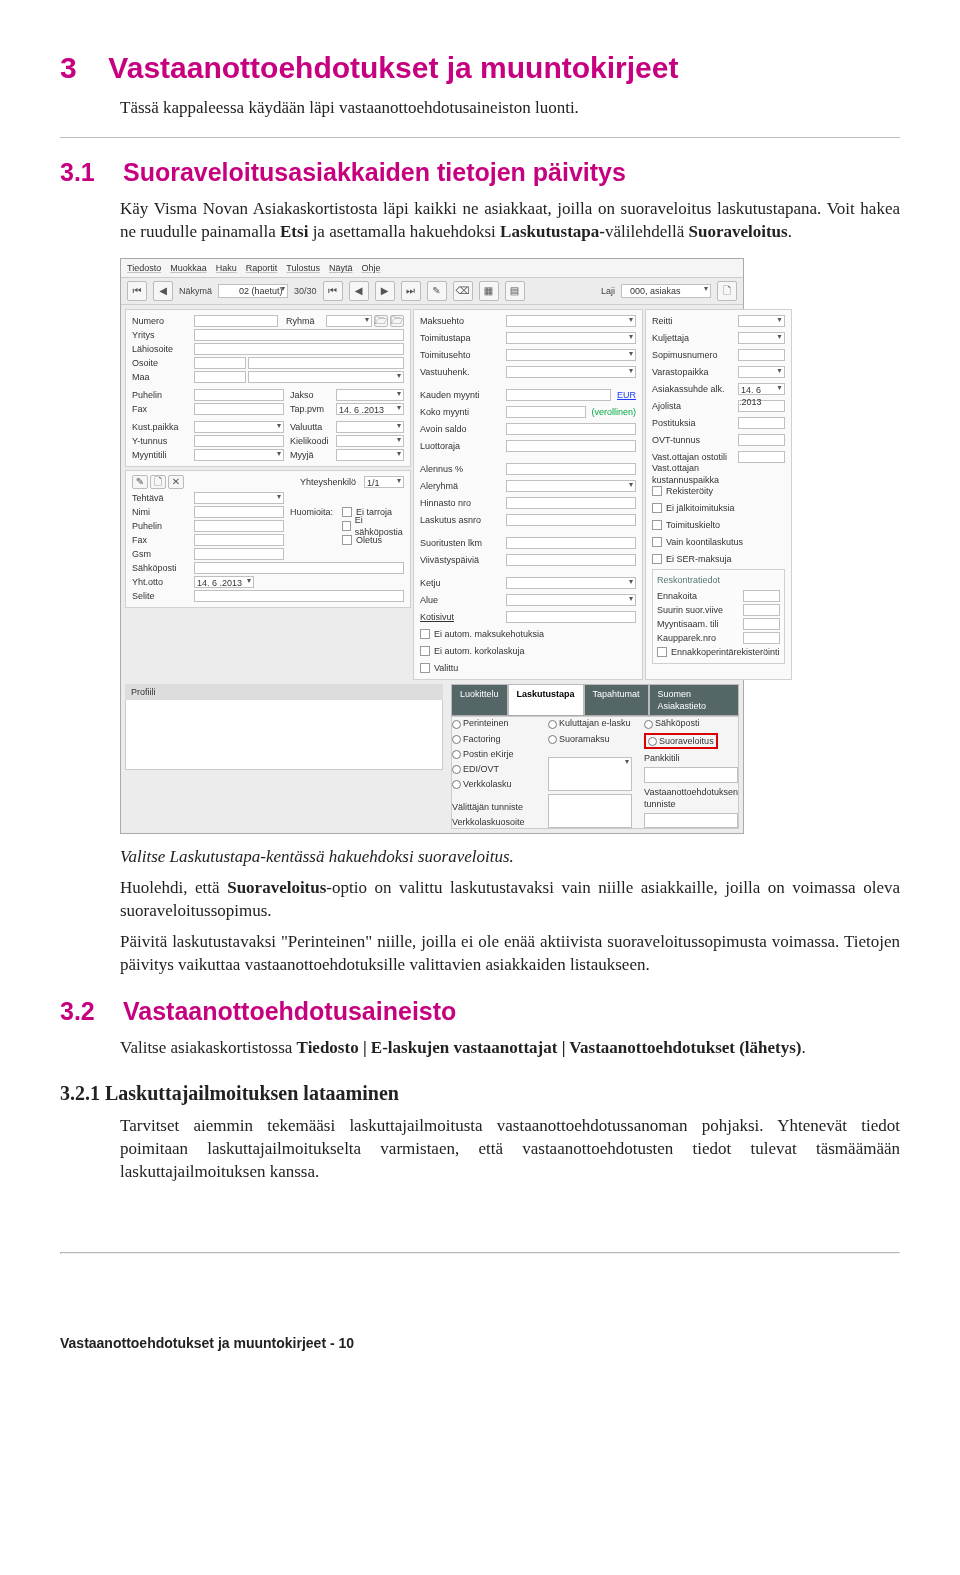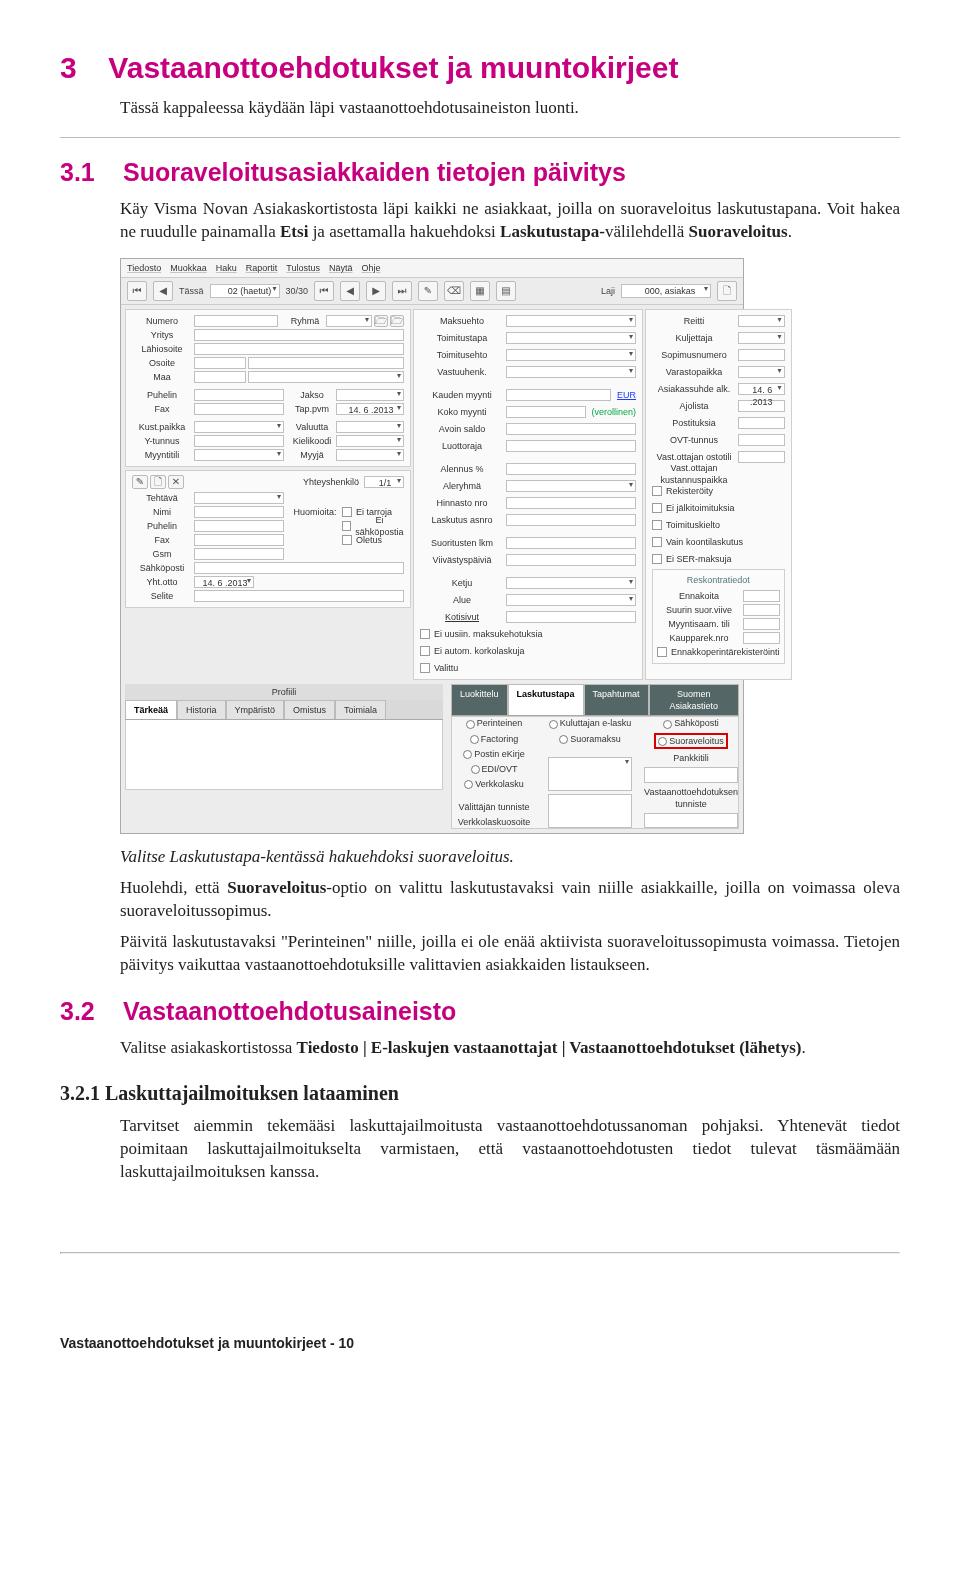--- a/index.html
+++ b/index.html
@@ -54,21 +54,20 @@
     margin: 20px 0 6px 0;
   }
   .screenshot {
     margin: 14px 0 12px 60px;
     width: 624px;
     border: 1px solid #aaa;
     background: #ececec;
     font-family: Tahoma, Arial, sans-serif;
     font-size: 9px;
     color: #333;
-    text-align: center;
   }
   .menubar {
     display: flex;
     gap: 9px;
     padding: 3px 6px;
     background: #f5f5f5;
     border-bottom: 1px solid #ccc;
   }
   .menubar span { text-decoration: underline; text-decoration-color: rgba(0,0,0,.2); }
   .toolbar {
@@ -162,22 +161,22 @@
       <span>Muokkaa</span>
       <span>Haku</span>
       <span>Raportit</span>
       <span>Tulostus</span>
       <span>Näytä</span>
       <span>Ohje</span>
     </div>
     <div class="toolbar">
       <span class="tb-btn">⏮</span>
       <span class="tb-btn">◀</span>
-      <span class="tb-text">Tässä</span>
-      <span class="inp dd" style="flex:0 0 70px;height:14px"><span style="font-size:9px;padding-left:10px">02 (haetut)</span></span>
+      <span class="tb-text">Näkymä</span>
+      <span class="inp dd" style="flex:0 0 70px;height:14px"><span style="font-size:9px;padding-left:20px">02 (haetut)</span></span>
       <span class="tb-text">30/30</span>
       <span class="tb-btn">⏮</span>
       <span class="tb-btn">◀</span>
       <span class="tb-btn">▶</span>
       <span class="tb-btn">⏭</span>
       <span class="tb-btn">✎</span>
       <span class="tb-btn">⌫</span>
       <span class="tb-btn">▦</span>
       <span class="tb-btn">▤</span>
       <span class="tb-laji tb-text">Laji</span>
@@ -370,21 +369,21 @@
         <div class="frow lblw">
             <span class="lbl">Alue</span>
             <span class="inp dd"></span>
           </div>
         <div class="frow lblw">
             <span class="lbl" style="text-decoration:underline">Kotisivut</span>
             <span class="inp"></span>
           </div>
         <div class="frow">
             <span class="chk"></span>
-            <span style="margin-left:2px">Ei uusiin. maksukehotuksia</span>
+            <span style="margin-left:2px">Ei autom. maksukehotuksia</span>
           </div>
         <div class="frow">
             <span class="chk"></span>
             <span style="margin-left:2px">Ei autom. korkolaskuja</span>
           </div>
         <div class="frow">
             <span class="chk"></span>
             <span style="margin-left:2px">Valittu</span>
           </div>
       </div>
@@ -471,27 +470,20 @@
               <span class="chk"></span>
               <span style="margin-left:2px">Ennakkoperintärekisteröinti</span>
             </div>
         </div>
       </div>
     </div>
 
     <div style="display:flex;gap:8px;padding:0 4px 4px 4px">
       <div style="flex:0 0 318px">
         <div class="profili">Profiili</div>
-        <div class="tabsrow">
-          <div class="tabitem active">Tärkeää</div>
-          <div class="tabitem">Historia</div>
-          <div class="tabitem">Ympäristö</div>
-          <div class="tabitem">Omistus</div>
-          <div class="tabitem">Toimiala</div>
-        </div>
         <div style="height:70px;background:#fff;border:1px solid #ccc;border-top:none"></div>
       </div>
       <div style="flex:1">
         <div class="tabsrow tabs-right">
           <div class="tabitem dark">Luokittelu</div>
           <div class="tabitem active">Laskutustapa</div>
           <div class="tabitem dark">Tapahtumat</div>
           <div class="tabitem dark">Suomen Asiakastieto</div>
         </div>
         <div class="laskpanel">

